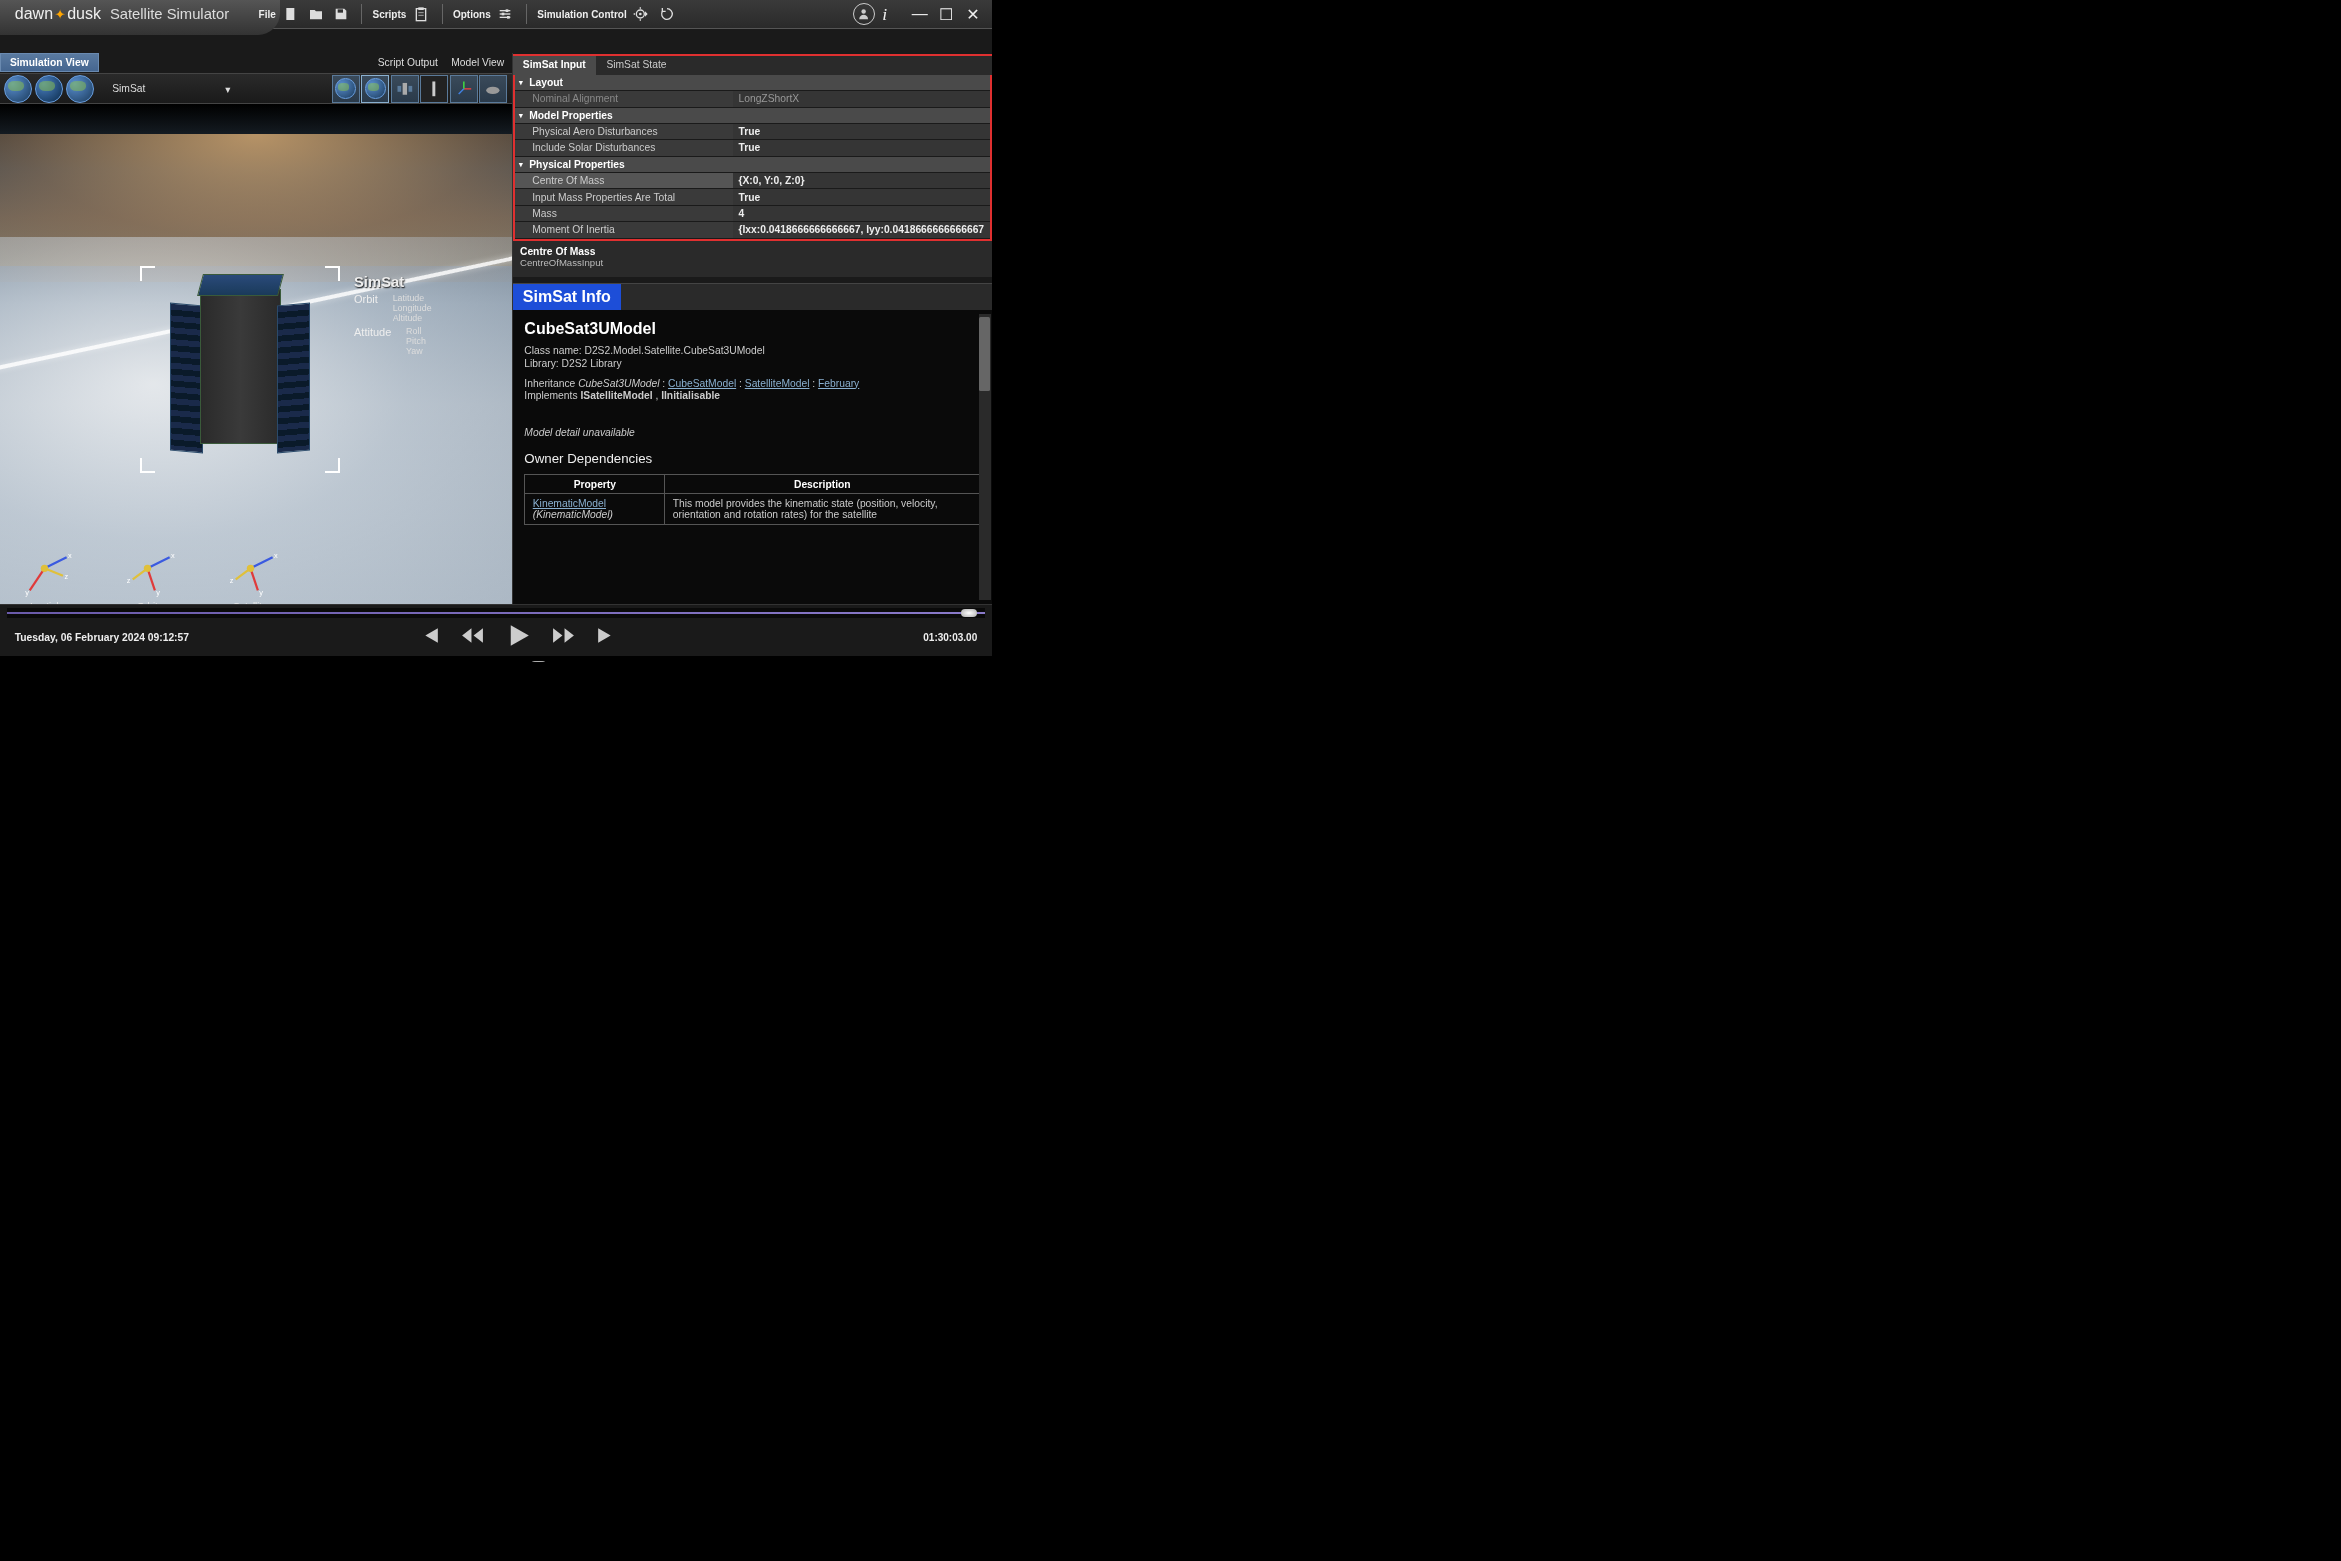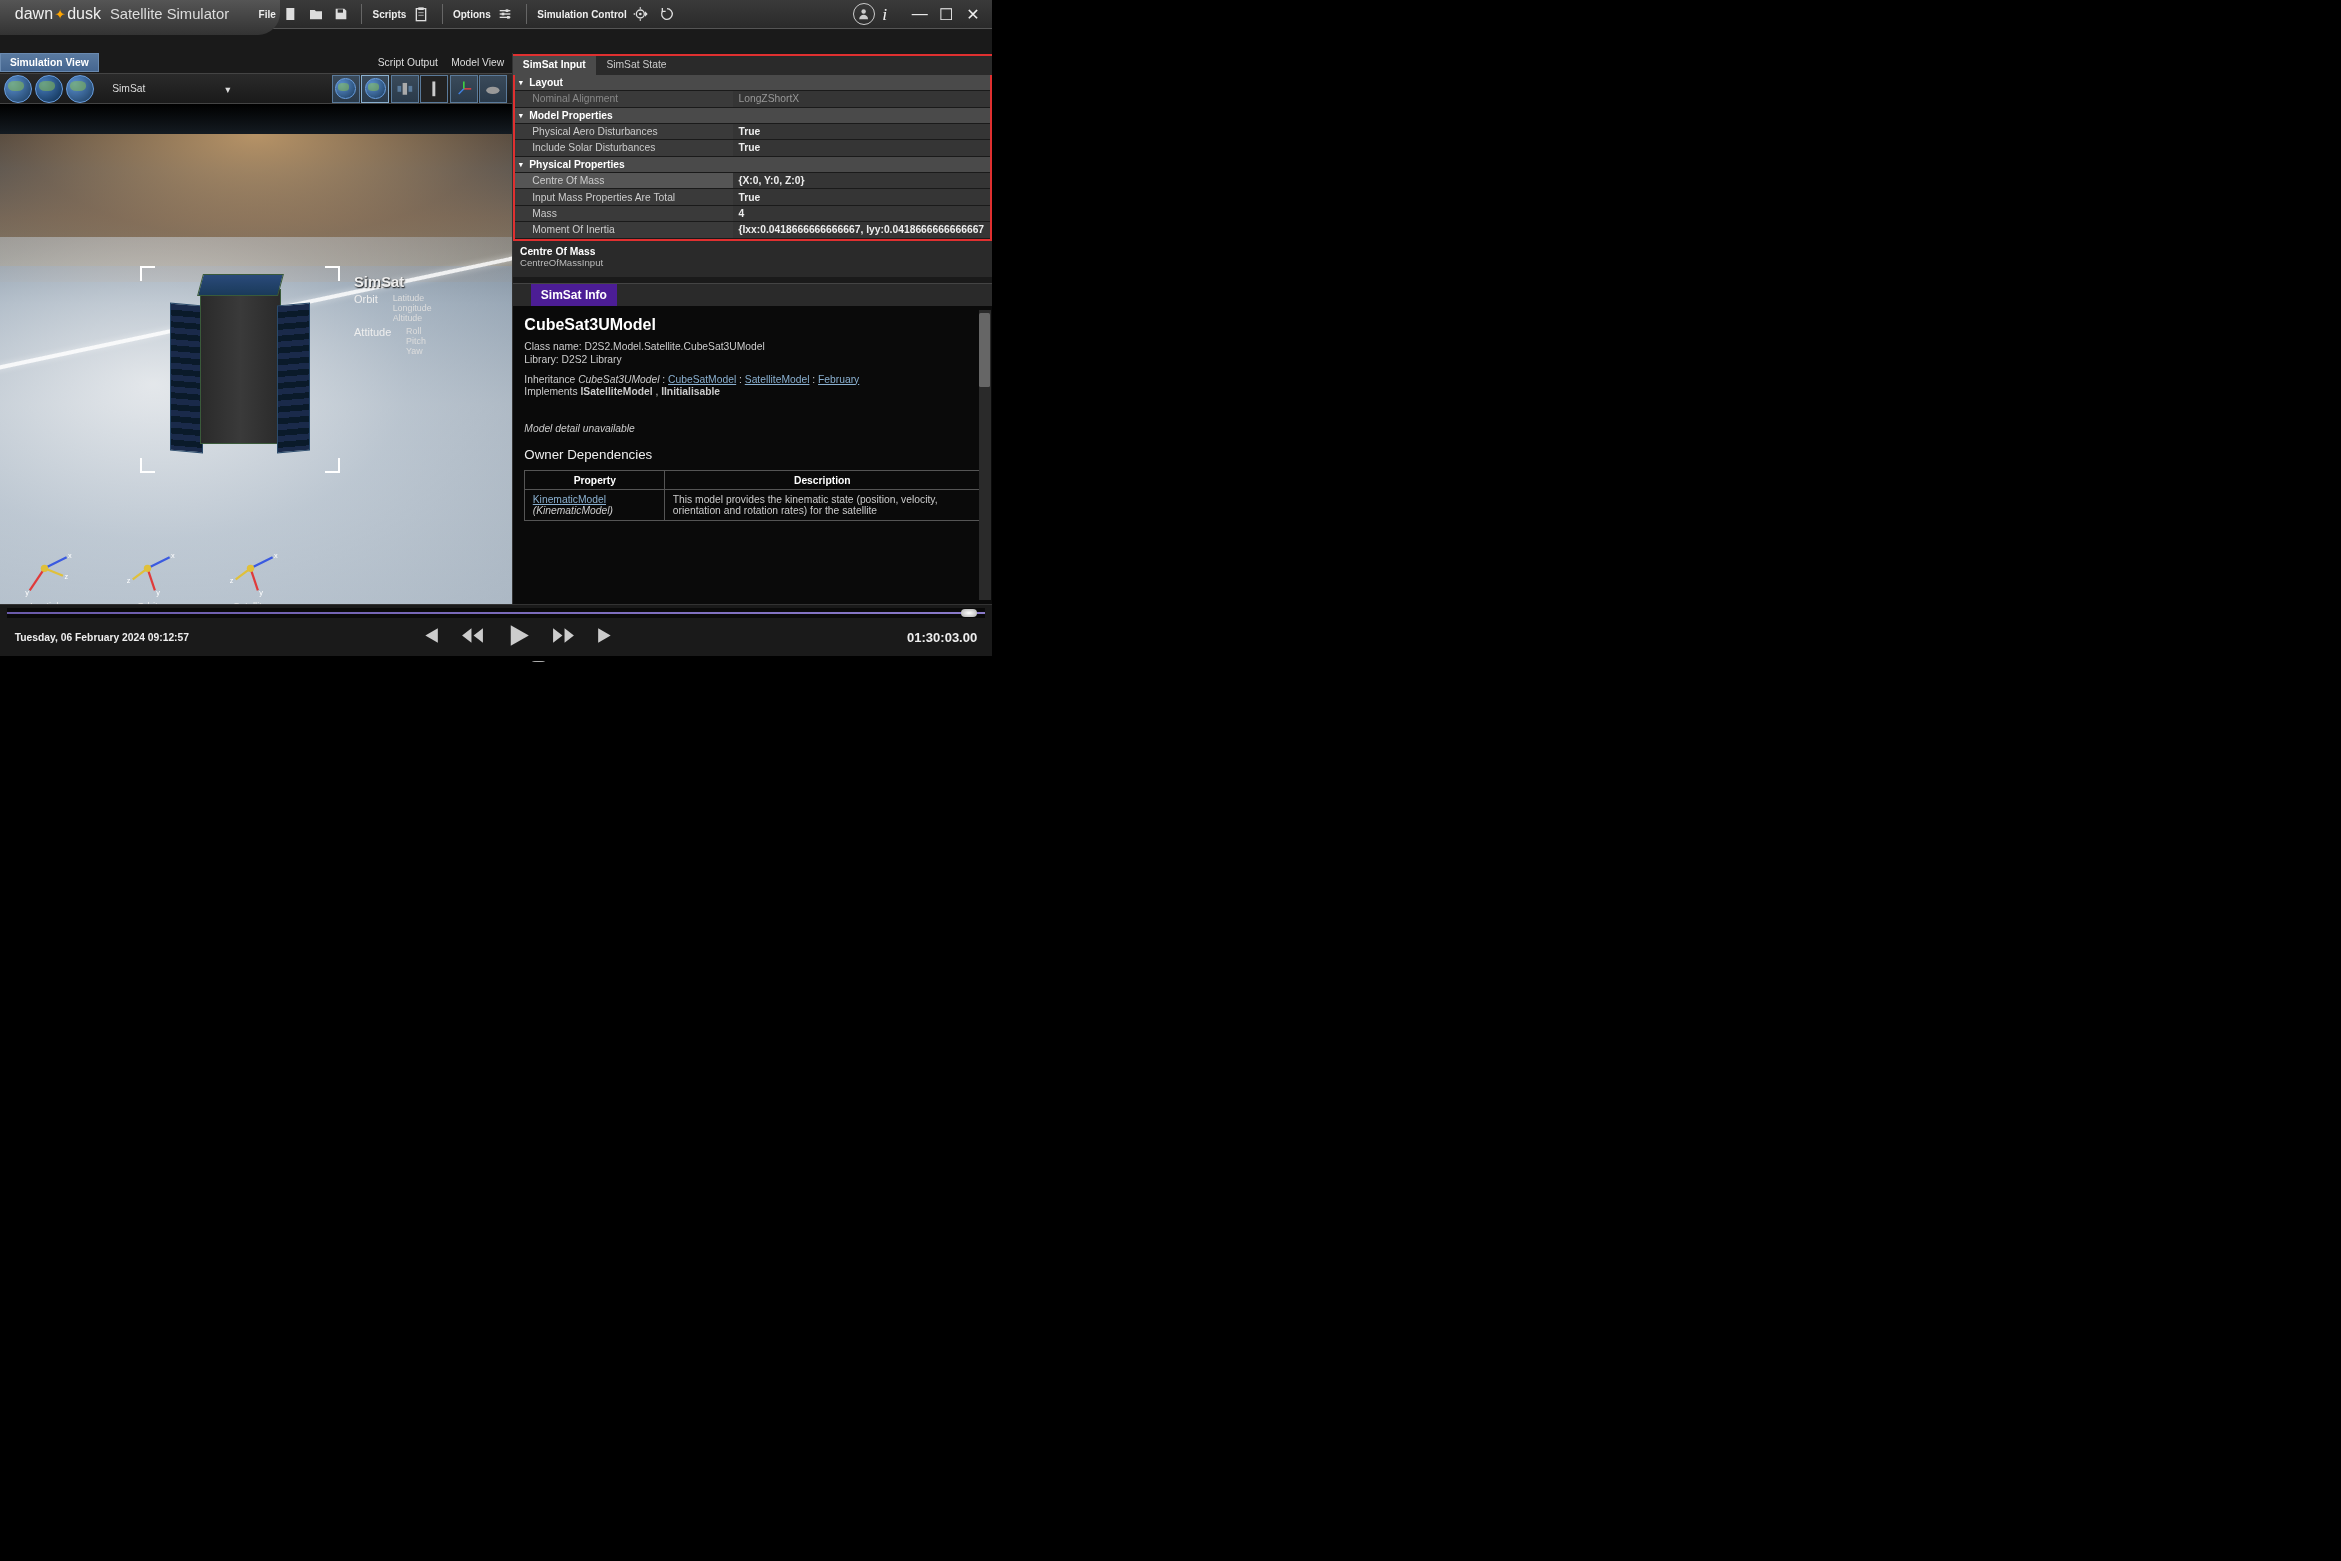--- a/index.html
+++ b/index.html
@@ -85,21 +85,21 @@
 .prop-key.dim { color: #888; }
 .prop-val { flex: 1; padding: 2.2px 5.9px; color: #eee; background: #353535; font-weight: 600; white-space: nowrap; overflow: hidden; }
 .prop-val.dim { color: #999; font-weight: 400; }
 .prop-row.sel .prop-key { background: #555; }
 
 .prop-detail { padding: 5.9px 7.4px 8.9px; background: #2a2a2a; }
 .prop-detail-title { font-weight: 700; color: #fff; font-size: 10.3px; }
 .prop-detail-sub { color: #bbb; font-size: 9.6px; }
 
 .info-tabs { display: flex; background: #2a2a2a; border-top: 0.7px solid #444; margin-top: 5.9px; }
-.info-tab { padding: 3.7px 10.3px; background: #4c1d95; color: #fff; font-size: 12px; font-weight: 600; margin-left: 18px; }
+.info-tab { padding: 3.7px 10.3px; background: #1d4ed8; color: #fff; font-size: 16px; font-weight: 600; margin-left: 0; }
 .info-panel { flex: 1; background: #0a0a0a; padding: 10.3px 11.8px; overflow: hidden; position: relative; }
 .info-panel h2 { color: #fff; font-size: 16px; font-weight: 600; margin-bottom: 7.4px; }
 .info-line { color: #ccc; font-size: 10.3px; margin: 1.5px 0; }
 .info-link { color: #8ab0d0; text-decoration: underline; cursor: pointer; }
 .info-em { font-style: italic; }
 .info-panel h3 { color: #eee; font-size: 13.3px; font-weight: 400; margin-top: 13.3px; margin-bottom: 7.4px; }
 .dep-table { border: 0.7px solid #555; width: 100%; border-collapse: collapse; }
 .dep-table th { border: 0.7px solid #555; padding: 3.7px 7.4px; color: #fff; font-weight: 600; text-align: center; font-size: 10.3px; }
 .dep-table td { border: 0.7px solid #555; padding: 3.7px 7.4px; color: #ccc; font-size: 10.3px; vertical-align: top; }
 .scrollbar-v { position: absolute; right: 1.5px; top: 4.4px; bottom: 4.4px; width: 11.8px; background: #2a2a2a; }
@@ -108,21 +108,21 @@
 
 .footer { height: 52px; background: #1a1a1a; border-top: 0.7px solid #333; }
 .timeline { height: 10.3px; position: relative; background: #0a0a0a; margin: 3px 7.4px 0; }
 .timeline-track { position: absolute; top: 3.7px; left: 0; right: 0; height: 2.2px; background: linear-gradient(to right, #6a5aaa, #8a7aca); }
 .timeline-knob { position: absolute; right: 7.4px; top: 0.7px; width: 16px; height: 8px; background: radial-gradient(ellipse, #fff, #aaa); border-radius: 4.4px; }
 .playback { display: flex; align-items: center; height: 38px; padding: 0 14.8px; }
 .pb-time { color: #eee; font-size: 10.3px; font-weight: 600; width: 236px; }
 .pb-controls { display: flex; gap: 17.7px; align-items: center; margin: 0 auto; }
 .pb-btn svg { width: 25px; height: 25px; }
 .pb-btn.play svg { width: 31px; height: 31px; }
-.pb-elapsed { color: #eee; font-size: 13px; font-weight: 600; width: 192px; text-align: right; }
+.pb-elapsed { color: #eee; font-size: 10px; font-weight: 600; width: 192px; text-align: right; }
 .pb-subtrack { position: absolute; left: 354px; right: 347px; top: 46px; height: 2.2px; background: #444; }
 .pb-subknob { position: absolute; right: 34%; top: -3px; width: 14.8px; height: 7.4px; background: radial-gradient(ellipse, #eee, #888); border-radius: 3.7px; }
 </style>
 </head>
 <body>
 
 <div class="titlebar">
   <div class="titlebar-curve"></div>
   <div class="brand">
     <span class="brand-dawn">dawn</span>

